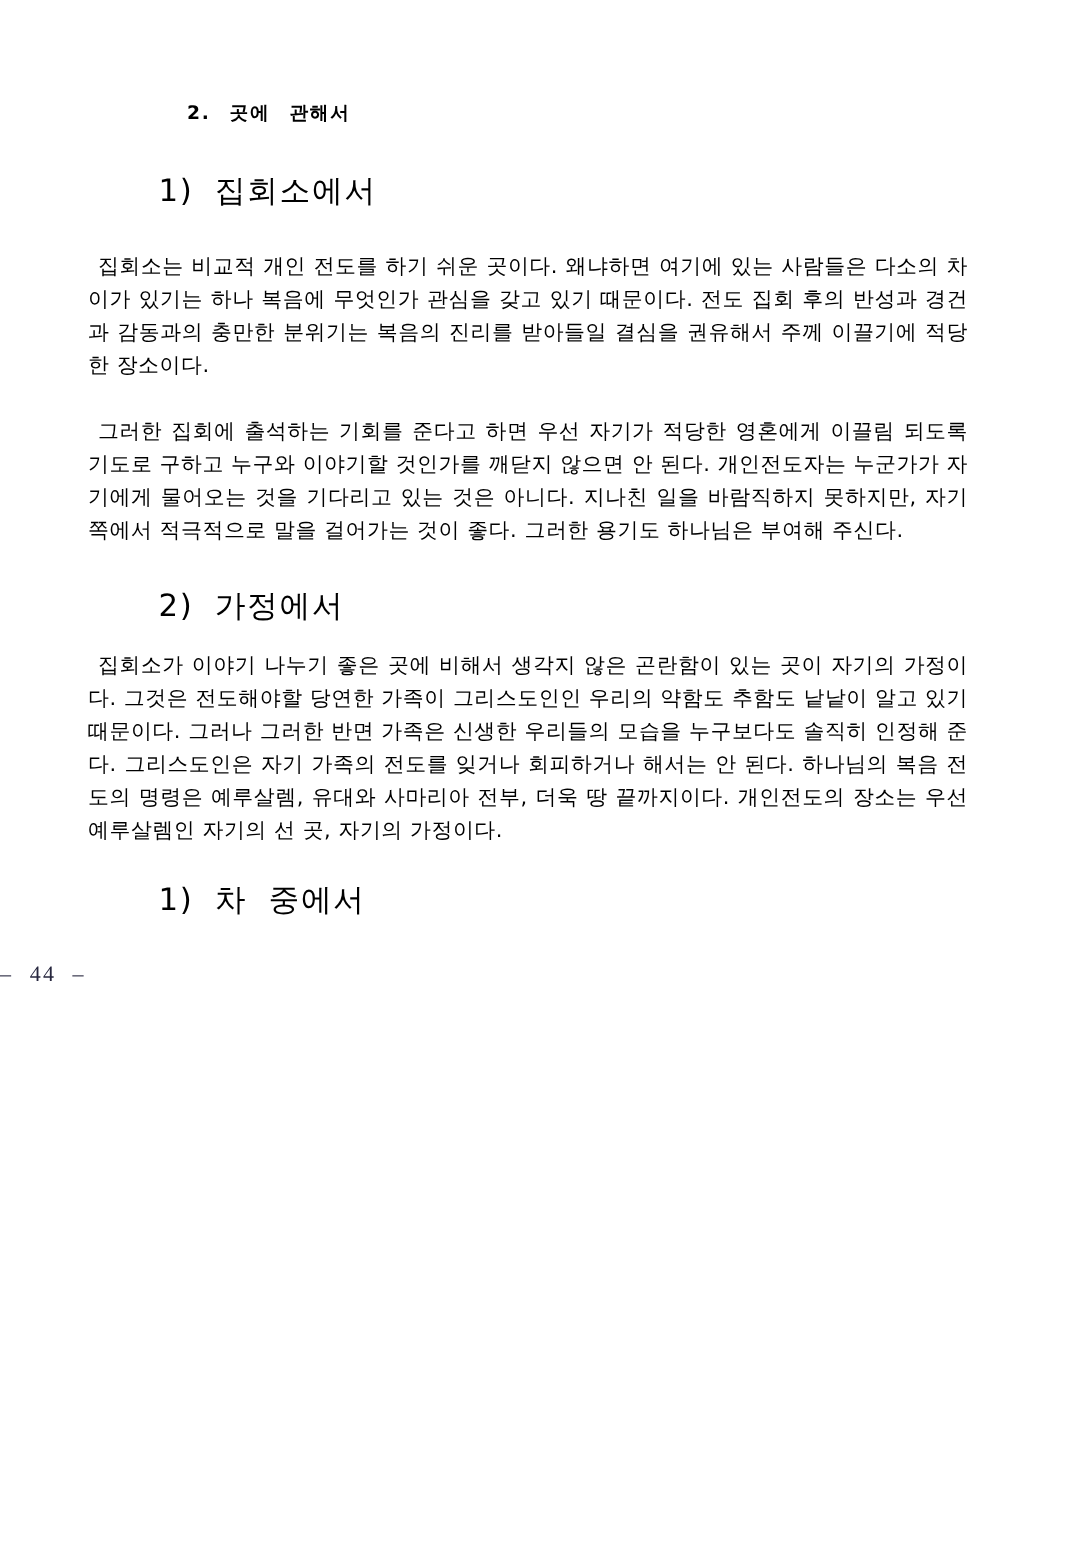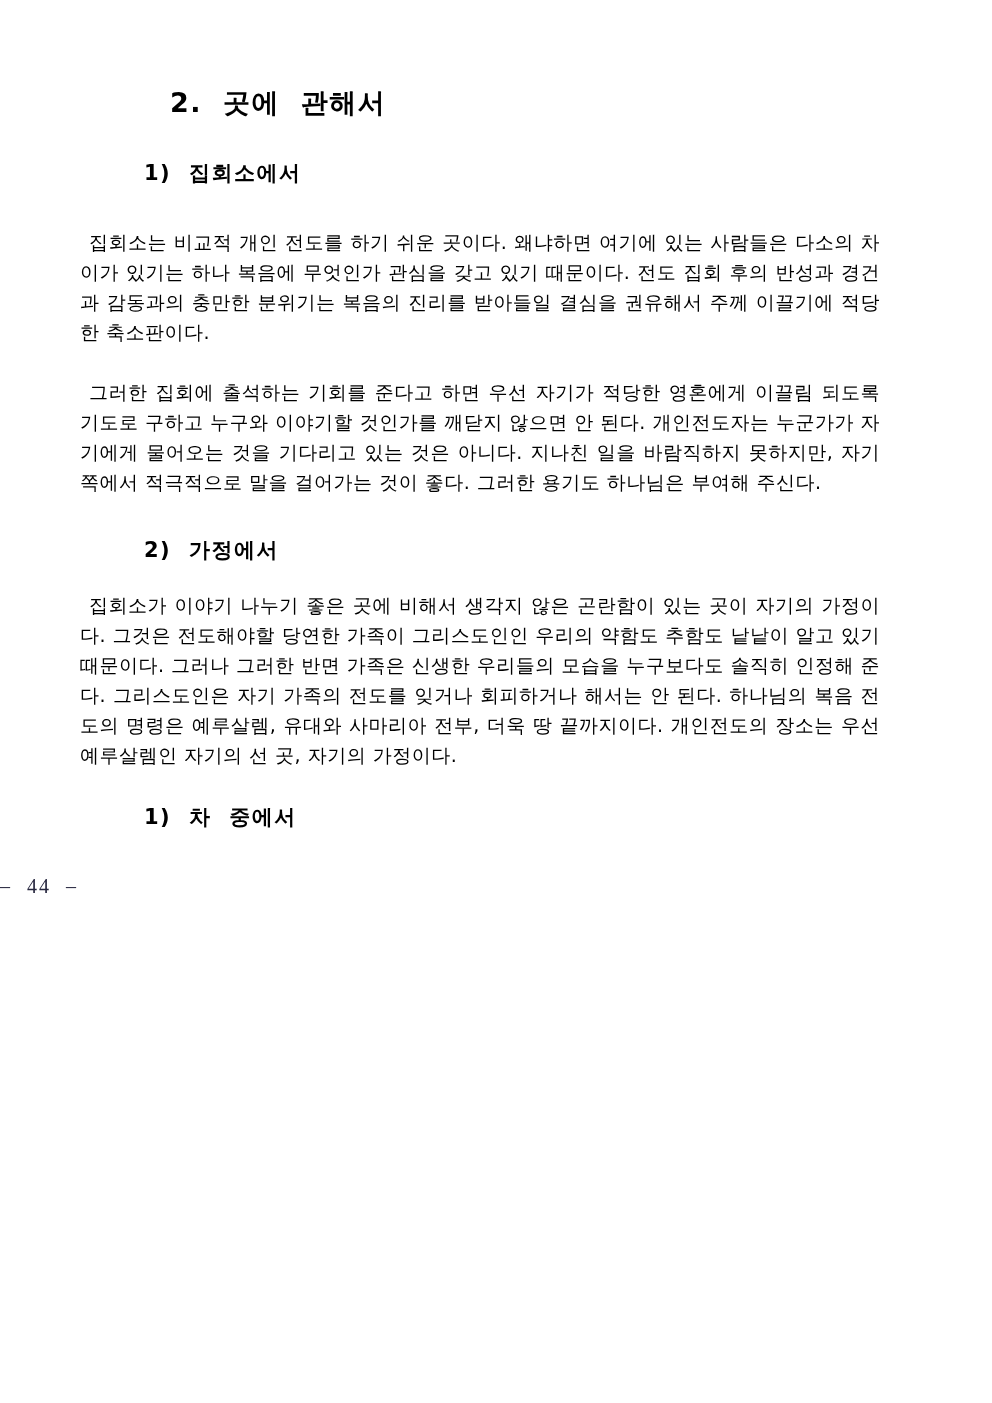--- a/index.html
+++ b/index.html
@@ -22,33 +22,33 @@
     box-sizing: border-box;
   }
   .content {
     margin-left: 80px;
     width: 800px;
   }
   .doc-title {
     margin: 0;
     margin-top: 90px;
     padding-left: 90px;
-    font-size: 27px;
+    font-size: 17px;
     line-height: 26px;
     font-weight: bold;
     letter-spacing: 1.5px;
     word-spacing: 10px;
     color: #000000;
   }
   .section-heading {
     margin: 0;
     padding-left: 64px;
-    font-size: 21px;
+    font-size: 28px;
     line-height: 23px;
-    font-weight: bold;
+    font-weight: normal;
     letter-spacing: 1.5px;
     word-spacing: 9px;
     color: #000000;
   }
   .heading-1 { margin-top: 46px; }
   .heading-2 { margin-top: 42px; }
   .heading-3 { margin-top: 36px; }
   .para {
     margin: 30px 0 0 0;
     width: 800px;
@@ -78,21 +78,21 @@
 </head>
 <body>
 
 <div class="page">
   <div class="content">
 
     <h1 class="doc-title">2. 곳에 관해서</h1>
 
     <section>
       <h2 class="section-heading heading-1">1) 집회소에서</h2>
-      <p class="para para-first">집회소는 비교적 개인 전도를 하기 쉬운 곳이다. 왜냐하면 여기에 있는 사람들은 다소의 차이가 있기는 하나 복음에 무엇인가 관심을 갖고 있기 때문이다. 전도 집회 후의 반성과 경건과 감동과의 충만한 분위기는 복음의 진리를 받아들일 결심을 권유해서 주께 이끌기에 적당한 축소판이다.</p>
+      <p class="para para-first">집회소는 비교적 개인 전도를 하기 쉬운 곳이다. 왜냐하면 여기에 있는 사람들은 다소의 차이가 있기는 하나 복음에 무엇인가 관심을 갖고 있기 때문이다. 전도 집회 후의 반성과 경건과 감동과의 충만한 분위기는 복음의 진리를 받아들일 결심을 권유해서 주께 이끌기에 적당한 장소이다.</p>
       <p class="para">그러한 집회에 출석하는 기회를 준다고 하면 우선 자기가 적당한 영혼에게 이끌림 되도록 기도로 구하고 누구와 이야기할 것인가를 깨닫지 않으면 안 된다. 개인전도자는 누군가가 자기에게 물어오는 것을 기다리고 있는 것은 아니다. 지나친 일을 바람직하지 못하지만, 자기 쪽에서 적극적으로 말을 걸어가는 것이 좋다. 그러한 용기도 하나님은 부여해 주신다.</p>
     </section>
 
     <section>
       <h2 class="section-heading heading-2">2) 가정에서</h2>
       <p class="para para-first-2">집회소가 이야기 나누기 좋은 곳에 비해서 생각지 않은 곤란함이 있는 곳이 자기의 가정이다. 그것은 전도해야할 당연한 가족이 그리스도인인 우리의 약함도 추함도 낱낱이 알고 있기 때문이다. 그러나 그러한 반면 가족은 신생한 우리들의 모습을 누구보다도 솔직히 인정해 준다. 그리스도인은 자기 가족의 전도를 잊거나 회피하거나 해서는 안 된다. 하나님의 복음 전도의 명령은 예루살렘, 유대와 사마리아 전부, 더욱 땅 끝까지이다. 개인전도의 장소는 우선 예루살렘인 자기의 선 곳, 자기의 가정이다.</p>
     </section>
 
     <section>
       <h2 class="section-heading heading-3">1) 차 중에서</h2>

